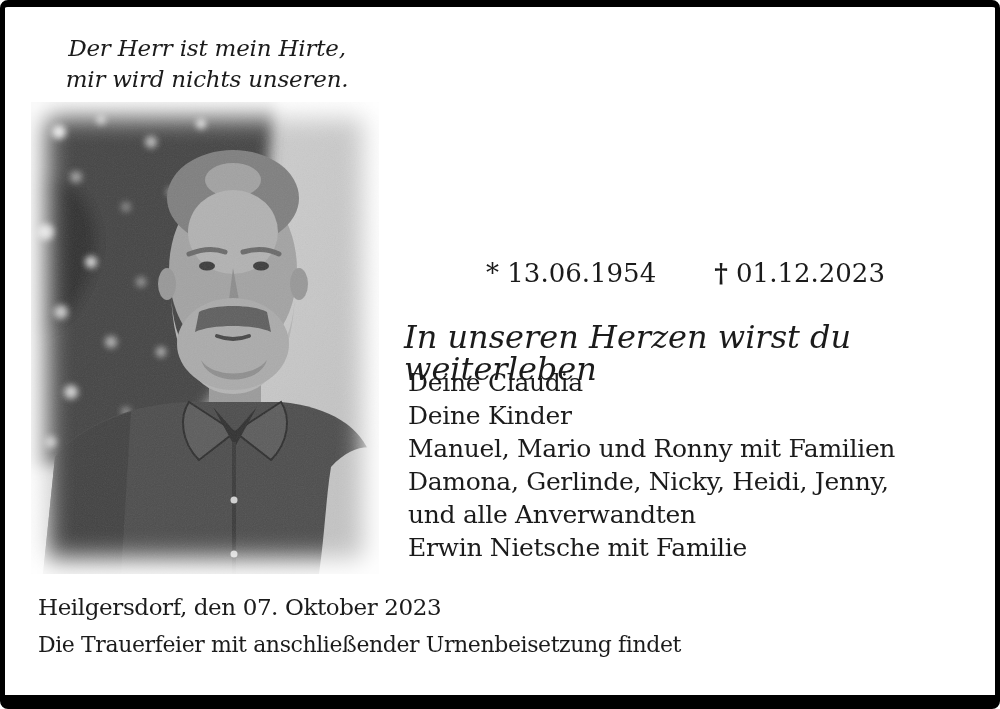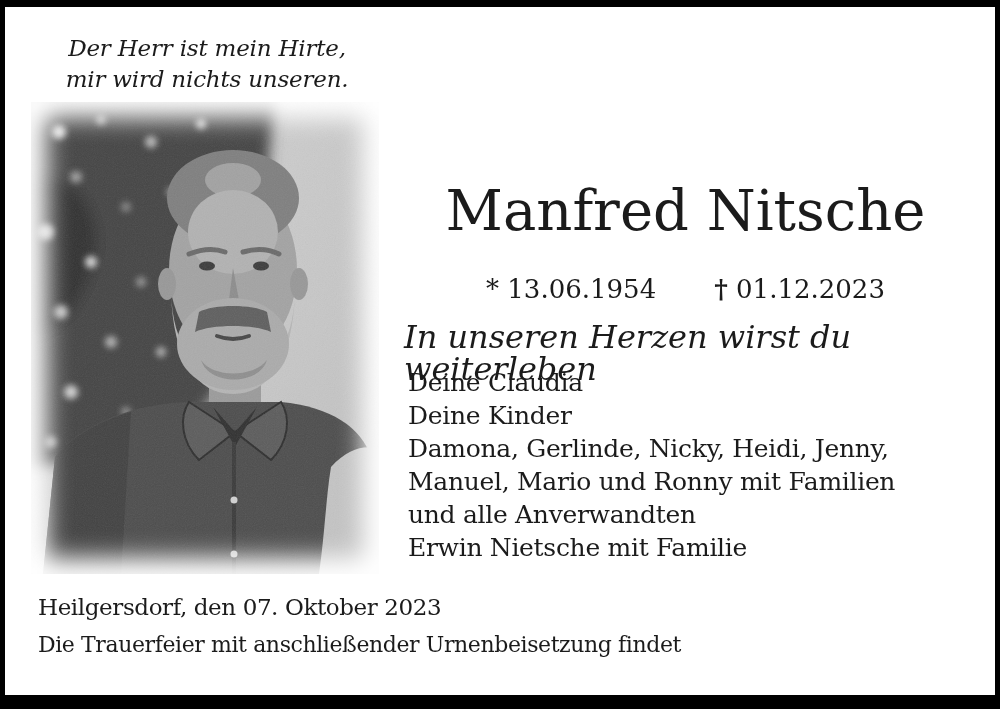--- a/index.html
+++ b/index.html
@@ -7,20 +7,21 @@
     position:relative;
     width:1000px;height:709px;
     box-sizing:border-box;
     background:#ffffff;
     border-style:solid;
     border-color:#000000;
     border-width:7px 5px 14px 5px;
     overflow:hidden;
     font-family:"DejaVu Serif","Liberation Serif",serif;
     color:#1b1b1b;
+    border-radius:8px;
   }
   .abs{position:absolute;}
 
   
   .quote{
     left:52px;top:26px;width:300px;
     text-align:center;
     font-style:italic;
     font-size:23px;line-height:31px;
     letter-spacing:-0.2px;
@@ -49,21 +50,21 @@
     text-align:center;
     font-size:56px;line-height:64px;
     letter-spacing:0px;
     white-space:nowrap;
   }
   .dates{
     position:absolute;left:0;top:250px;width:555px;
     display:flex;justify-content:center;gap:58px;
     font-size:26px;line-height:32px;
   }
-  .date-item{white-space:nowrap;margin-top:16px;}
+  .date-item{white-space:nowrap;}
   .death-symbol{font-weight:bold;}
   .epitaph{
     position:absolute;left:-4px;top:314px;width:560px;
     font-style:italic;
     font-size:32px;line-height:32px;
   }
   .mourners{
     position:absolute;left:0;top:359px;width:560px;
     font-size:25px;line-height:33px;
     letter-spacing:-0.3px;
@@ -185,40 +186,39 @@
       </g>
 
       <rect width="348" height="472" filter="url(#grainF)" opacity="0.12"></rect>
     </svg>
     <div class="photo-feather"></div>
   </div>
 
   <div class="abs rightcol">
 
 
-    <div class="deceased-name">Manfred Nitsche</div>
 
     <div class="dates">
       <span class="date-item">
         <span>*</span>
         <span>13.06.1954</span>
       </span>
       <span class="date-item">
         <span class="death-symbol">†</span>
         <span>01.12.2023</span>
       </span>
     </div>
 
     <div class="epitaph">In unseren Herzen wirst du weiterleben</div>
 
     <div class="mourners">
       <div>Deine Claudia</div>
       <div>Deine Kinder</div>
+      <div>Manuel, Mario und Ronny mit Familien</div>
       <div>Damona, Gerlinde, Nicky, Heidi, Jenny,</div>
-      <div>Manuel, Mario und Ronny mit Familien</div>
       <div>und alle Anverwandten</div>
       <div>Erwin Nietsche mit Familie</div>
     </div>
   </div>
 
   <div class="abs place-date">Heilgersdorf, den 07. Oktober 2023</div>
 
   <div class="abs funeral">
     <div>Die Trauerfeier mit anschließender Urnenbeisetzung findet</div>
   </div>

